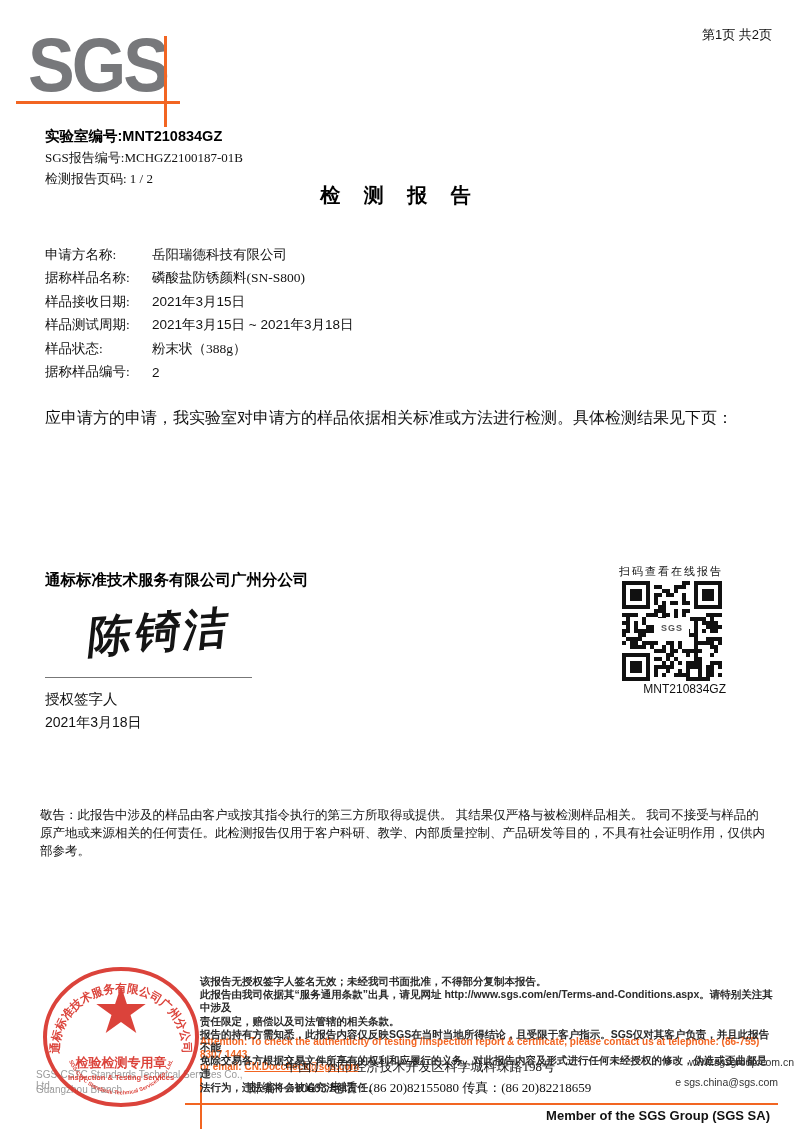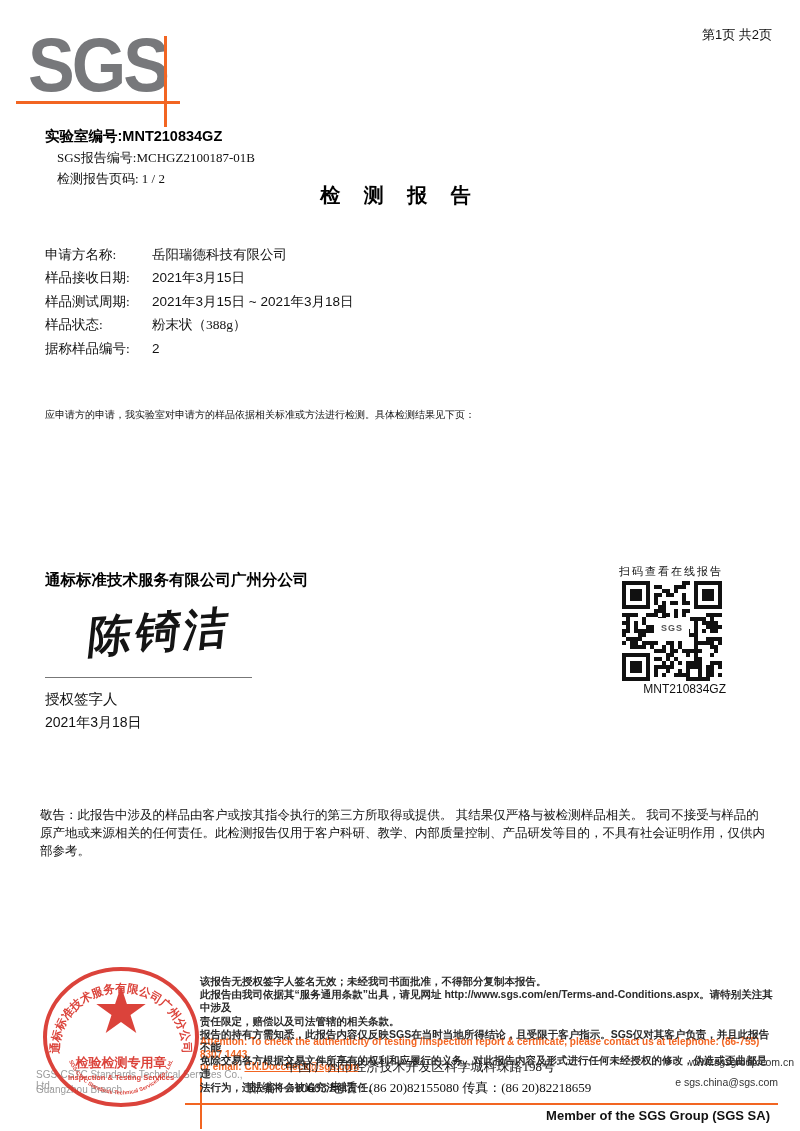--- a/index.html
+++ b/index.html
@@ -18,41 +18,41 @@
     color:#77787B; font-family:"Liberation Sans", sans-serif; line-height:1;
     transform:scaleY(1.08);
   }
   .logo-vline { left:164px; top:36px; width:3px; height:91px; }
   .logo-hline { left:16px; top:101px; width:164px; height:3px; }
   .orange-fill { background:#F26522; }
 
   #header-ids { left:45px; top:127px; }
   #lab-line { font-size:14.5px; font-weight:bold; color:#000; }
   #report-line, #pageno-line {
-    font-family:"Liberation Serif", serif; font-size:13px; margin-top:3px; color:#111;margin-left:12px;
+    font-family:"Liberation Serif", serif; font-size:13px; margin-top:3px; color:#111;
   }
 
   #report-title {
     left:0; top:182px; width:100%; text-align:center;
     font-size:20px; font-weight:bold; letter-spacing:9px; color:#000;
   }
 
   
   #info-block { left:45px; top:243px; width:700px; }
   .info-row { display:flex; min-height:23.5px; align-items:center; }
   .info-label {
     width:107px; flex:0 0 107px; font-family:"Liberation Serif", serif;
     font-size:13.5px; color:#111;
   }
   .info-value { font-size:13.5px; color:#111; font-weight:500; }
   .info-value.serif { font-family:"Liberation Serif", serif; font-weight:normal; }
 
   #intro-par {
     left:45px; top:408px; width:715px; font-family:"Liberation Serif", serif;
-    font-size:10px; color:#111;
+    font-size:16px; color:#111;
   }
 
   
   #company-name { left:45px; top:570px; font-size:15.5px; font-weight:bold; color:#000; }
   #signature {
     left:88px; top:603px; font-size:44px; color:#141414;
     transform:rotate(-4deg) skewX(-10deg); font-weight:bold;
     font-family:"Liberation Serif", serif; letter-spacing:4px;
   }
   #signature-line { left:45px; top:677px; width:207px; height:1px; background:#777; }
@@ -115,20 +115,24 @@
     <div id="report-line">SGS报告编号:MCHGZ2100187-01B</div>
     <div id="pageno-line">检测报告页码: 1 / 2</div>
   </div>
 
   <div id="report-title" class="abs">检 测 报 告</div>
 
   <div id="info-block" class="abs">
     <div class="info-row">
       <span class="info-label">申请方名称:</span>
       <span class="info-value serif">岳阳瑞德科技有限公司</span>
+    </div>
+    <div class="info-row">
+      <span class="info-label">据称样品名称:</span>
+      <span class="info-value serif">磷酸盐防锈颜料(SN-S800)</span>
     </div>
     <div class="info-row">
       <span class="info-label">样品接收日期:</span>
       <span class="info-value">2021年3月15日</span>
     </div>
     <div class="info-row">
       <span class="info-label">样品测试周期:</span>
       <span class="info-value">2021年3月15日 ~ 2021年3月18日</span>
     </div>
     <div class="info-row">

